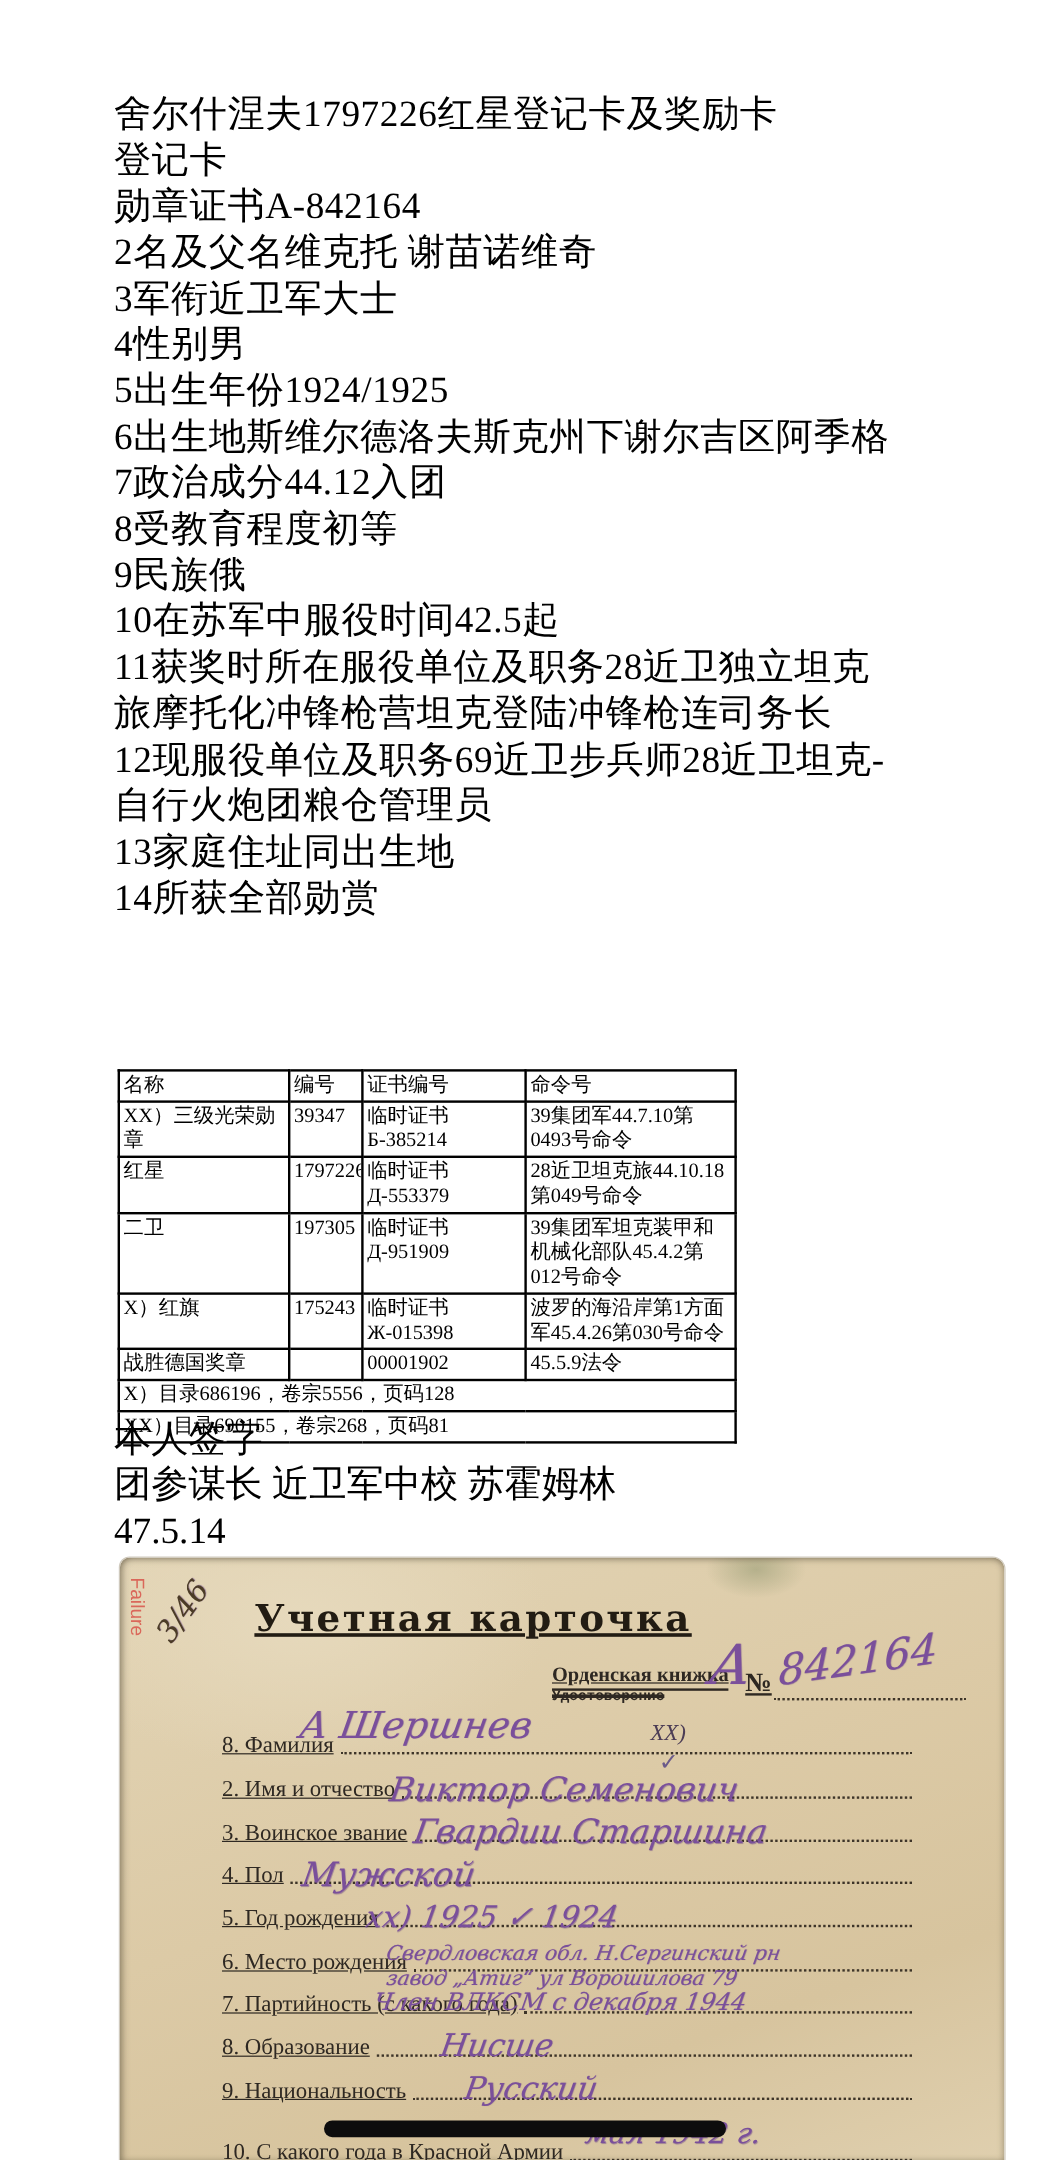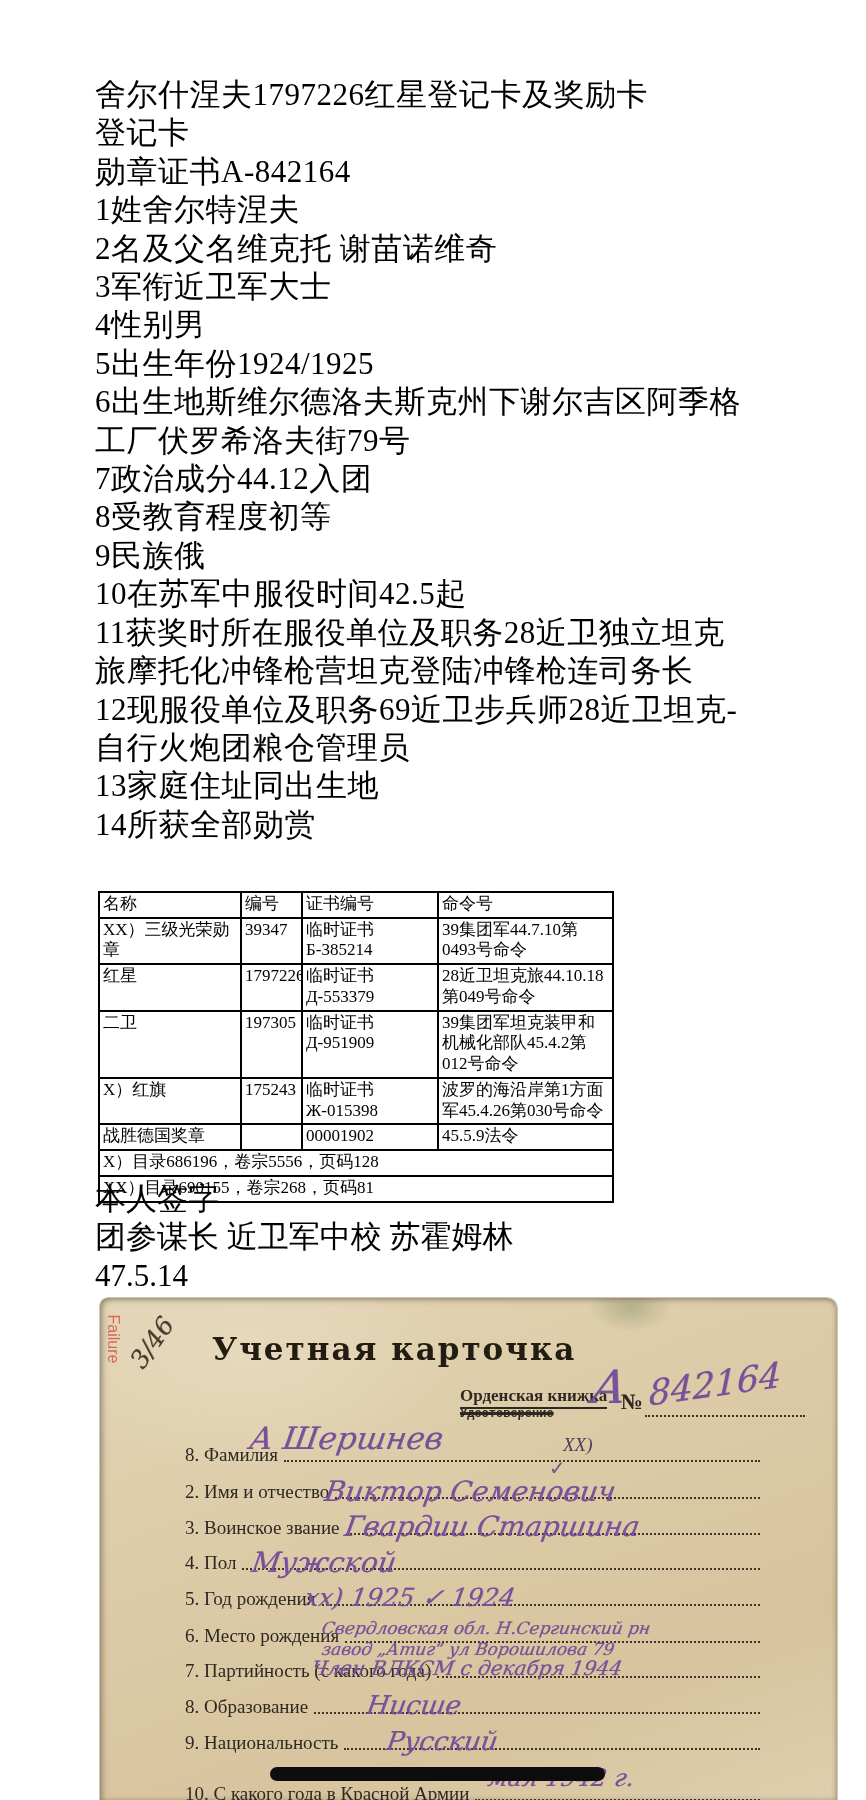--- a/index.html
+++ b/index.html
@@ -19,36 +19,36 @@
   
   .card{position:absolute;left:100px;top:1298px;width:737px;height:502px;
         background:
           radial-gradient(ellipse 60px 34px at 530px 10px, rgba(130,140,100,.45), rgba(130,140,100,0) 70%),
           radial-gradient(ellipse 300px 180px at 20% 10%, #e6d9bc, rgba(230,217,188,0) 70%),
           linear-gradient(160deg,#e2d4b5 0%,#dccaa6 45%,#d7c49e 75%,#dfcfae 100%);
         border-radius:8px 10px 0 0;
         box-shadow:inset 4px 0 6px -2px rgba(90,80,60,.55), inset -3px 0 5px -2px rgba(90,80,60,.35),
                    inset 0 4px 6px -3px rgba(90,80,60,.5), 0 0 0 1px #cfc9bd;
         overflow:hidden;}
-  .card-print{color:#2e2822;}
+  .card-print{color:#2e2822;text-decoration:underline;}
   .hw{color:#7a4f9b;font-style:italic;transform:skewX(-9deg);
       font-family:"DejaVu Serif","Liberation Serif",serif;
       text-shadow:0.6px 0.4px 0.6px rgba(90,50,130,.45);white-space:nowrap;}
   .card-title{position:absolute;left:112px;top:33px;font-size:31px;font-weight:bold;
       letter-spacing:2px;color:#221c13;font-family:"DejaVu Serif","Liberation Serif",serif;}
   .book-label{position:absolute;left:360px;top:88px;font-size:17px;font-weight:600;
       border-bottom:2px solid #2e2822;padding-bottom:1px;}
   .cert-label{position:absolute;left:360px;top:109px;font-size:12px;font-weight:600;
       text-decoration:line-through;text-decoration-thickness:2.5px;font-family:Liberation Mono, monospace;}
   .num-sign{position:absolute;left:521px;top:91px;font-size:22px;font-weight:600;}
   .num-line{position:absolute;left:545px;top:117px;width:160px;border-bottom:2px dotted #3d3428;}
   .hw-number{position:absolute;left:548px;top:66px;font-size:35px;transform:rotate(-8deg) skewX(-9deg);}
   .hw-prefix{position:absolute;left:492px;top:62px;font-size:46px;}
   .hw-surname{position:absolute;left:150px;top:122px;font-size:31px;}
-  .annotation-xx{position:absolute;left:442px;top:136px;font-size:19px;color:#4c3d55;font-style:italic;margin-left:21px;}
+  .annotation-xx{position:absolute;left:442px;top:136px;font-size:19px;color:#4c3d55;font-style:italic;}
   .check-mark{position:absolute;left:449px;top:158px;font-size:20px;color:#6b5a8a;}
   .corner-note{position:absolute;left:24px;top:30px;font-size:25px;color:#4b3b26;
       transform:rotate(-55deg);font-style:italic;white-space:nowrap;}
   .red-mark{position:absolute;left:-32px;top:32px;width:90px;text-align:center;
       transform:rotate(90deg);font-size:16px;color:#d9544a;opacity:.85;
       font-family:"Liberation Sans","DejaVu Sans",sans-serif;}
   .field-row{position:absolute;left:85px;display:flex;align-items:flex-end;width:575px;}
   .field-label{font-size:19px;white-space:nowrap;padding-right:6px;}
   .dotline{flex:1 1 auto;border-bottom:2px dotted #3d3428;margin-bottom:4px;min-width:20px;}
   .hw-val{position:absolute;}
@@ -57,27 +57,25 @@
 </style>
 </head>
 <body>
 
 <div class="page">
 
   <div class="cn-block">
     <div class="cn-line">舍尔什涅夫1797226红星登记卡及奖励卡</div>
     <div class="cn-line">登记卡</div>
     <div class="cn-line">勋章证书A-842164</div>
-    <div class="cn-line">1姓舍尔特涅夫</div>
     <div class="cn-line">2名及父名维克托 谢苗诺维奇</div>
     <div class="cn-line">3军衔近卫军大士</div>
     <div class="cn-line">4性别男</div>
     <div class="cn-line">5出生年份1924/1925</div>
     <div class="cn-line">6出生地斯维尔德洛夫斯克州下谢尔吉区阿季格</div>
-    <div class="cn-line">工厂伏罗希洛夫街79号</div>
     <div class="cn-line">7政治成分44.12入团</div>
     <div class="cn-line">8受教育程度初等</div>
     <div class="cn-line">9民族俄</div>
     <div class="cn-line">10在苏军中服役时间42.5起</div>
     <div class="cn-line">11获奖时所在服役单位及职务28近卫独立坦克</div>
     <div class="cn-line">旅摩托化冲锋枪营坦克登陆冲锋枪连司务长</div>
     <div class="cn-line">12现服役单位及职务69近卫步兵师28近卫坦克-</div>
     <div class="cn-line">自行火炮团粮仓管理员</div>
     <div class="cn-line">13家庭住址同出生地</div>
     <div class="cn-line">14所获全部勋赏</div>

